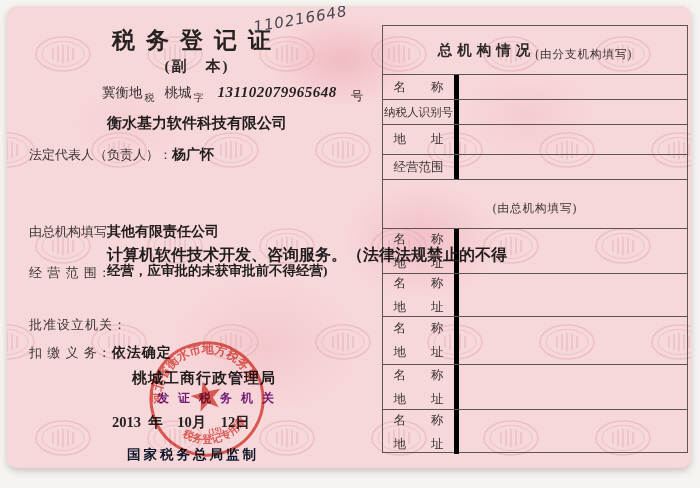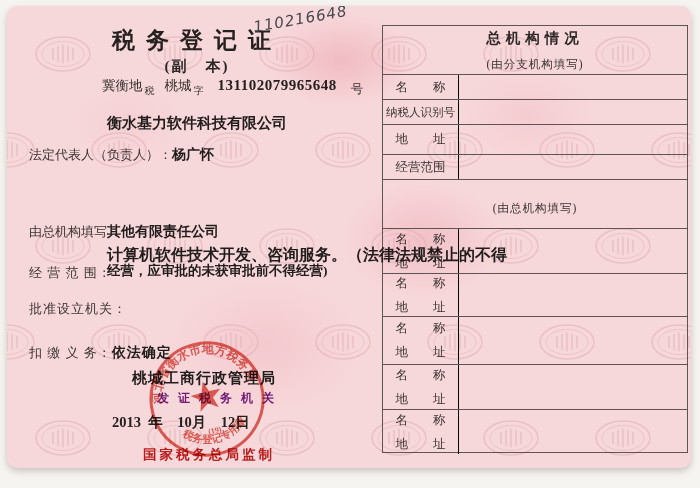--- a/index.html
+++ b/index.html
@@ -15,50 +15,50 @@
   .b4{left:420px;top:38px;width:200px;height:142px;background:radial-gradient(closest-side,rgba(238,176,186,.3),rgba(238,176,186,0) 70%);}
   .b5{left:36px;top:58px;width:170px;height:120px;background:radial-gradient(closest-side,rgba(240,184,192,.25),rgba(240,184,192,0) 70%);}
 
   
   .leftcol{position:absolute;inset:0;z-index:3;color:#2b2626;}
   .abs{position:absolute;white-space:nowrap;}
   .doc-title{left:55px;top:19px;width:270px;text-align:center;font-size:23px;font-weight:700;letter-spacing:11px;color:#262121;}
   .doc-sub{left:55px;top:51px;width:270px;text-align:center;font-size:15px;font-weight:700;letter-spacing:2px;}
   .handwritten{left:246px;top:4px;font-family:"DejaVu Sans",sans-serif;font-style:italic;font-size:15px;
                color:#45454e;transform:rotate(-10deg);letter-spacing:1px;}
-  .serial{left:95px;top:71px;display:flex;align-items:flex-start;font-size:13.5px;color:#332d2d;}
+  .serial{left:95px;top:78px;display:flex;align-items:flex-start;font-size:13.5px;color:#332d2d;}
   .serial .sub{font-size:10px;position:relative;top:7px;margin:0 2px;}
-  .serial .num{font-weight:700;font-size:15px;margin-left:12px;letter-spacing:.5px;color:#262121;}
+  .serial .num{font-weight:700;font-size:15px;margin-left:12px;letter-spacing:.5px;color:#262121;font-style:italic;}
   .serial .suf{font-size:12.5px;margin-left:14px;position:relative;top:4px;}
   .lbl{font-size:13px;color:#3c3434;}
   .val{font-weight:700;color:#211d1d;font-size:14px;}
   .f-name-lbl{left:22px;top:96px;}
   .f-name-val{left:100px;top:108px;font-size:15px;}
   .f-rep{left:22px;top:139px;}
   .f-addr{left:22px;top:174px;}
   .f-reg{left:22px;top:216px;}
   .scope1{left:100px;top:239px;font-size:16px;z-index:4;}
   .f-scope-lbl{left:22px;top:258px;letter-spacing:1px;}
   .scope2{left:100px;top:256px;font-size:13.5px;}
-  .f-approval{left:22px;top:294px;letter-spacing:1px;}
+  .f-approval{left:22px;top:310px;letter-spacing:1px;}
   .f-withhold{left:22px;top:337px;letter-spacing:1px;}
   .bureau{left:125px;top:363px;font-size:15px;letter-spacing:1px;}
   .caption{left:150px;top:384px;font-size:12px;font-weight:600;letter-spacing:3px;color:#701a75;}
   .datetxt{left:105px;top:407px;font-size:14.5px;font-weight:700;white-space:pre;color:#262121;}
-  .producer{left:116px;top:440px;font-size:13.5px;font-weight:600;letter-spacing:3px;color:#b91c1c;padding-left:20px;}
+  .producer{left:100px;top:440px;font-size:13.5px;font-weight:600;letter-spacing:3px;color:#0f172a;padding-left:20px;}
 
   
   .rtable{position:absolute;left:375px;top:19px;width:306px;height:428px;border:1px solid #5f5454;
           z-index:2;display:flex;flex-direction:column;box-sizing:border-box;color:#3a3232;}
   .trow{display:flex;flex:none;box-sizing:border-box;}
   .trow + .trow{border-top:1px solid #5f5454;}
-  .thead{flex-direction:column;align-items:center;justify-content:center;}
+  .thead{flex-direction:row;align-items:center;justify-content:center;}
   .thead .t1{font-size:14.5px;font-weight:700;letter-spacing:5px;color:#2e2828;}
   .thead .t2{font-size:11.5px;margin-top:9px;letter-spacing:1px;}
-  .lcell{width:76px;flex:none;border-right:1px solid #000000;display:flex;align-items:center;
+  .lcell{width:76px;flex:none;border-right:5px solid #000000;display:flex;align-items:center;
          justify-content:center;font-size:12.5px;box-sizing:border-box;text-align:center;}
   .lcell.small{font-size:11.5px;}
   .vcell{flex:1;}
   .lcell.pair{flex-direction:column;justify-content:center;gap:7px;}
 </style>
 </head>
 <body>
 
 <div class="scan">
   <div class="paper">

